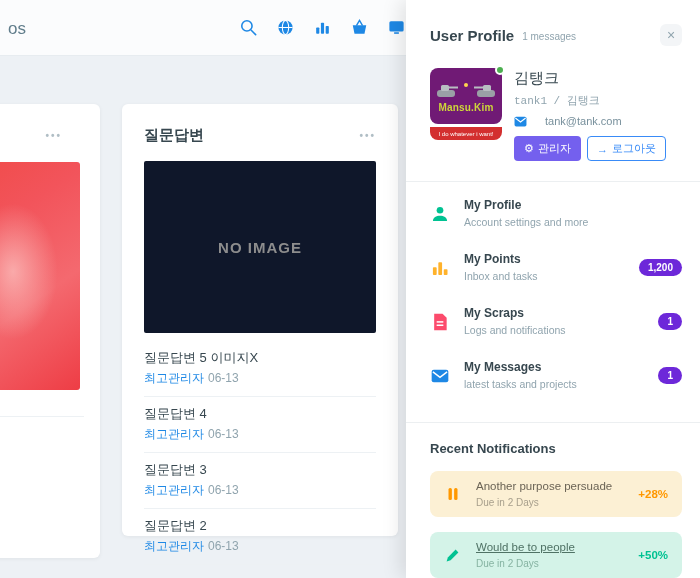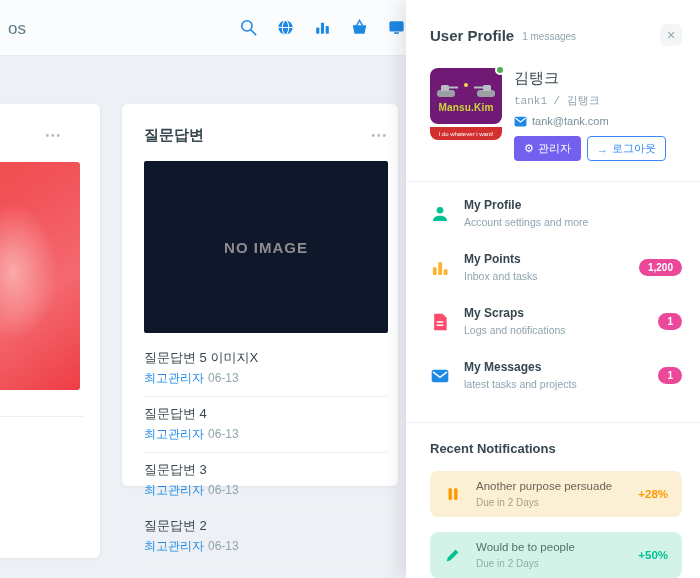--- a/index.html
+++ b/index.html
@@ -18,21 +18,21 @@
   .card1 { left:-190px; top:104px; width:290px; height:454px; }
   .card1 .card-dots { position:absolute; top:26px; right:38px; }
   .card1-img { position:absolute; top:58px; left:20px; right:20px; height:228px; border-radius:3px;
                background:linear-gradient(145deg,#ef4136 0%,#f2545b 45%,#f4696f 70%,#ee3d45 100%); }
   .card1-img::after { content:""; position:absolute; left:55%; top:18%; width:36%; height:60%;
                background:radial-gradient(ellipse at center,rgba(255,230,225,.55),rgba(255,230,225,0) 70%); }
   .card1-title { position:absolute; top:284px; left:20px; right:16px; font-size:13px; color:#455a64;
                  white-space:nowrap; overflow:hidden; }
   .card1-divider { position:absolute; top:312px; left:20px; right:16px; height:1px; background:#edf1f4; }
 
-  .card2 { left:122px; top:104px; width:276px; height:382px; padding:22px 10px 0 22px; }
+  .card2 { left:122px; top:104px; width:276px; height:432px; padding:22px 22px 0 22px; }
   .card2-head { display:flex; align-items:center; justify-content:space-between; }
   .card2-title { font-size:15px; font-weight:bold; color:#37474f; }
   .noimage { margin-top:16px; height:172px; background:#0f172a; border-radius:2px;
              display:flex; align-items:center; justify-content:center;
              color:#8d8d8d; font-size:15px; font-weight:bold; letter-spacing:1px; }
   .qa-list { margin-top:8px; }
   .qa-item { padding:8px 0 9px 0; border-bottom:1px solid #edf1f4; cursor:pointer; }
   .qa-item-title { font-size:13px; color:#37474f; margin-bottom:3px; }
   .qa-item-sub { font-size:12px; }
   .qa-author { color:#1e88e5; cursor:pointer; }
@@ -52,47 +52,47 @@
   .avatar { width:72px; height:56px; border-radius:8px; background:#701a75; overflow:hidden;
             display:flex; flex-direction:column; align-items:center; padding-top:9px; }
   .avatar-name { font-size:10px; font-weight:bold; color:#cdd63a; margin-top:1px; letter-spacing:.2px; }
   .avatar-banner { position:absolute; bottom:0; left:0; right:0; height:13px; background:#d32f2f;
                    color:#ffffff; font-size:6px; display:flex; align-items:center; justify-content:center; border-radius:0 0 8px 8px; }
   .status-dot { position:absolute; top:-3px; right:-3px; width:10px; height:10px; border-radius:50%;
                 background:#4caf50; border:2px solid #ffffff; }
   .profile-info { margin-left:12px; min-width:0; }
   .profile-name { font-size:15px; color:#37474f; margin-top:1px; }
   .profile-username { font-size:11px; color:#90a4ae; margin-top:5px;font-family:Liberation Mono, monospace; }
-  .profile-email { display:flex; align-items:center; gap:5px; margin-top:7px; font-size:11px; color:#78909c; }
+  .profile-email { display:flex; align-items:center; gap:18px; margin-top:7px; font-size:11px; color:#78909c; }
   .profile-btns { display:flex; gap:6px; margin-top:9px; }
   .btn-admin { display:inline-flex; align-items:center; gap:4px; background:#7460ee; color:#ffffff;
                font-size:11px; padding:4px 10px; border-radius:4px; border:none; cursor:pointer; }
   .btn-logout { display:inline-flex; align-items:center; gap:4px; background:#ffffff; color:#398bf7;
                 font-size:11px; padding:4px 9px; border-radius:4px; border:1px solid #398bf7; cursor:pointer; }
   .gear-glyph { font-size:11px; }
   .exit-glyph { font-size:11px; font-weight:bold; }
 
   .hdivider { height:1px; background:#eceff1; margin:20px -18px 0 -24px; }
 
   .dmenu { margin-top:4px; }
   .dmenu-item { display:flex; align-items:center; padding:12px 0; cursor:pointer; }
   .micon { width:20px; height:20px; flex:0 0 20px; margin-top:2px; }
   .dmenu-text { margin-left:14px; }
   .dmenu-title { font-size:12px; color:#37474f; font-weight:bold; }
   .dmenu-sub { font-size:10.5px; color:#90a4ae; margin-top:4px; }
-  .dmenu-badge { margin-left:auto; align-self:center; background:#ec4899; color:#ffffff; font-size:10px;
+  .dmenu-badge { margin-left:auto; align-self:center; background:#6d28d9; color:#ffffff; font-size:10px;
                  padding:3px 9px; border-radius:10px; font-weight:bold; }
 
   .notif-heading { font-size:13px; font-weight:bold; color:#37474f; margin-top:18px; }
   .notif-card { display:flex; align-items:center; border-radius:8px; padding:9px 14px; margin-top:15px; cursor:pointer; }
   .notif-yellow { background:#fcf0d4; }
   .notif-green  { background:#d4f3e8; }
   .nicon { width:18px; height:18px; flex:0 0 18px; margin-right:14px; }
   .notif-title { font-size:11.5px; color:#6b6456; }
-  .notif-green .notif-title { color:#4f7265; }
+  .notif-green .notif-title { color:#4f7265;text-decoration:underline; }
   .notif-due { font-size:10px; color:#a79f8c; margin-top:5px; }
   .notif-green .notif-due { color:#86b3a2; }
   .notif-delta { margin-left:auto; font-size:11.5px; font-weight:bold; }
   .delta-orange { color:#ff9800; }
   .delta-teal { color:#00c292; }
 </style>
 </head>
 <body>
 
 <div class="stage">

